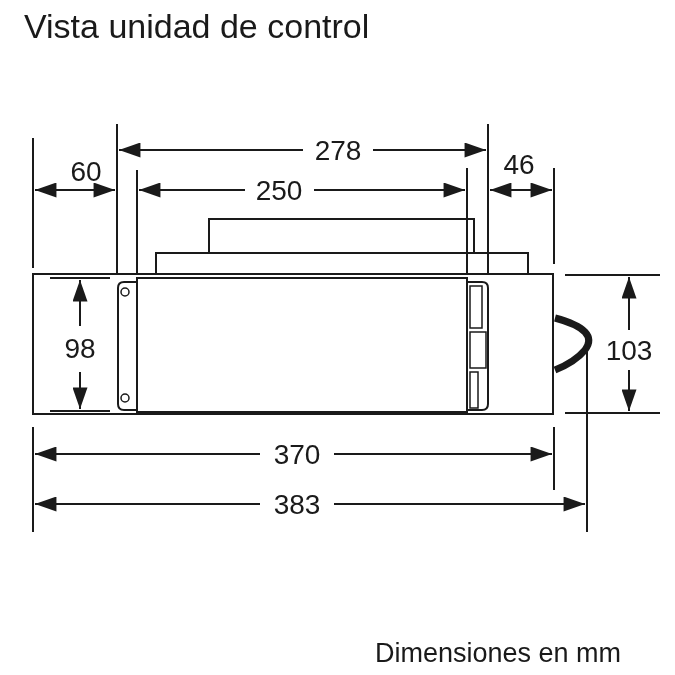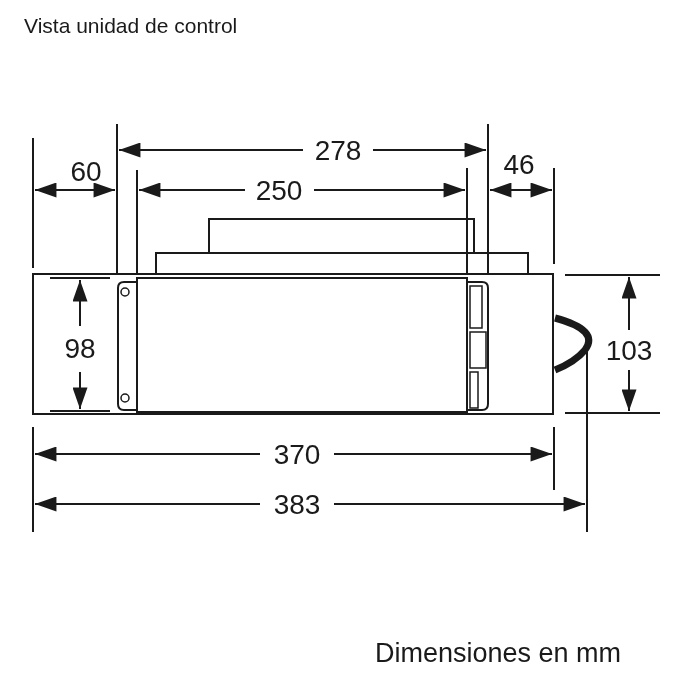--- a/index.html
+++ b/index.html
@@ -1,18 +1,18 @@
 <!DOCTYPE html>
 <html><head>
 <meta charset="utf-8">
 <style>
   html, body { margin: 0; padding: 0; background: #ffffff; }
   body { width: 675px; height: 675px; position: relative; overflow: hidden;
          font-family: "Liberation Sans", sans-serif; color: #1a1a1a; }
-  .title { position: absolute; left: 24px; top: 9px; font-size: 21px; line-height: 34px; white-space: nowrap; }
+  .title { position: absolute; left: 24px; top: 9px; font-size: 34px; line-height: 34px; white-space: nowrap; }
   .units { position: absolute; left: 375px; top: 636px; font-size: 27px; line-height: 34px; white-space: nowrap; }
   svg.drawing { position: absolute; left: 0; top: 0; }
   .dimtext { font-family: "Liberation Sans", sans-serif; font-size: 28px; fill: #1a1a1a; }
 </style>
 </head>
 <body>
 
 <div class="title">Vista unidad de control</div>
 
 <svg class="drawing" width="675" height="675" viewBox="0 0 675 675" xmlns="http://www.w3.org/2000/svg">

